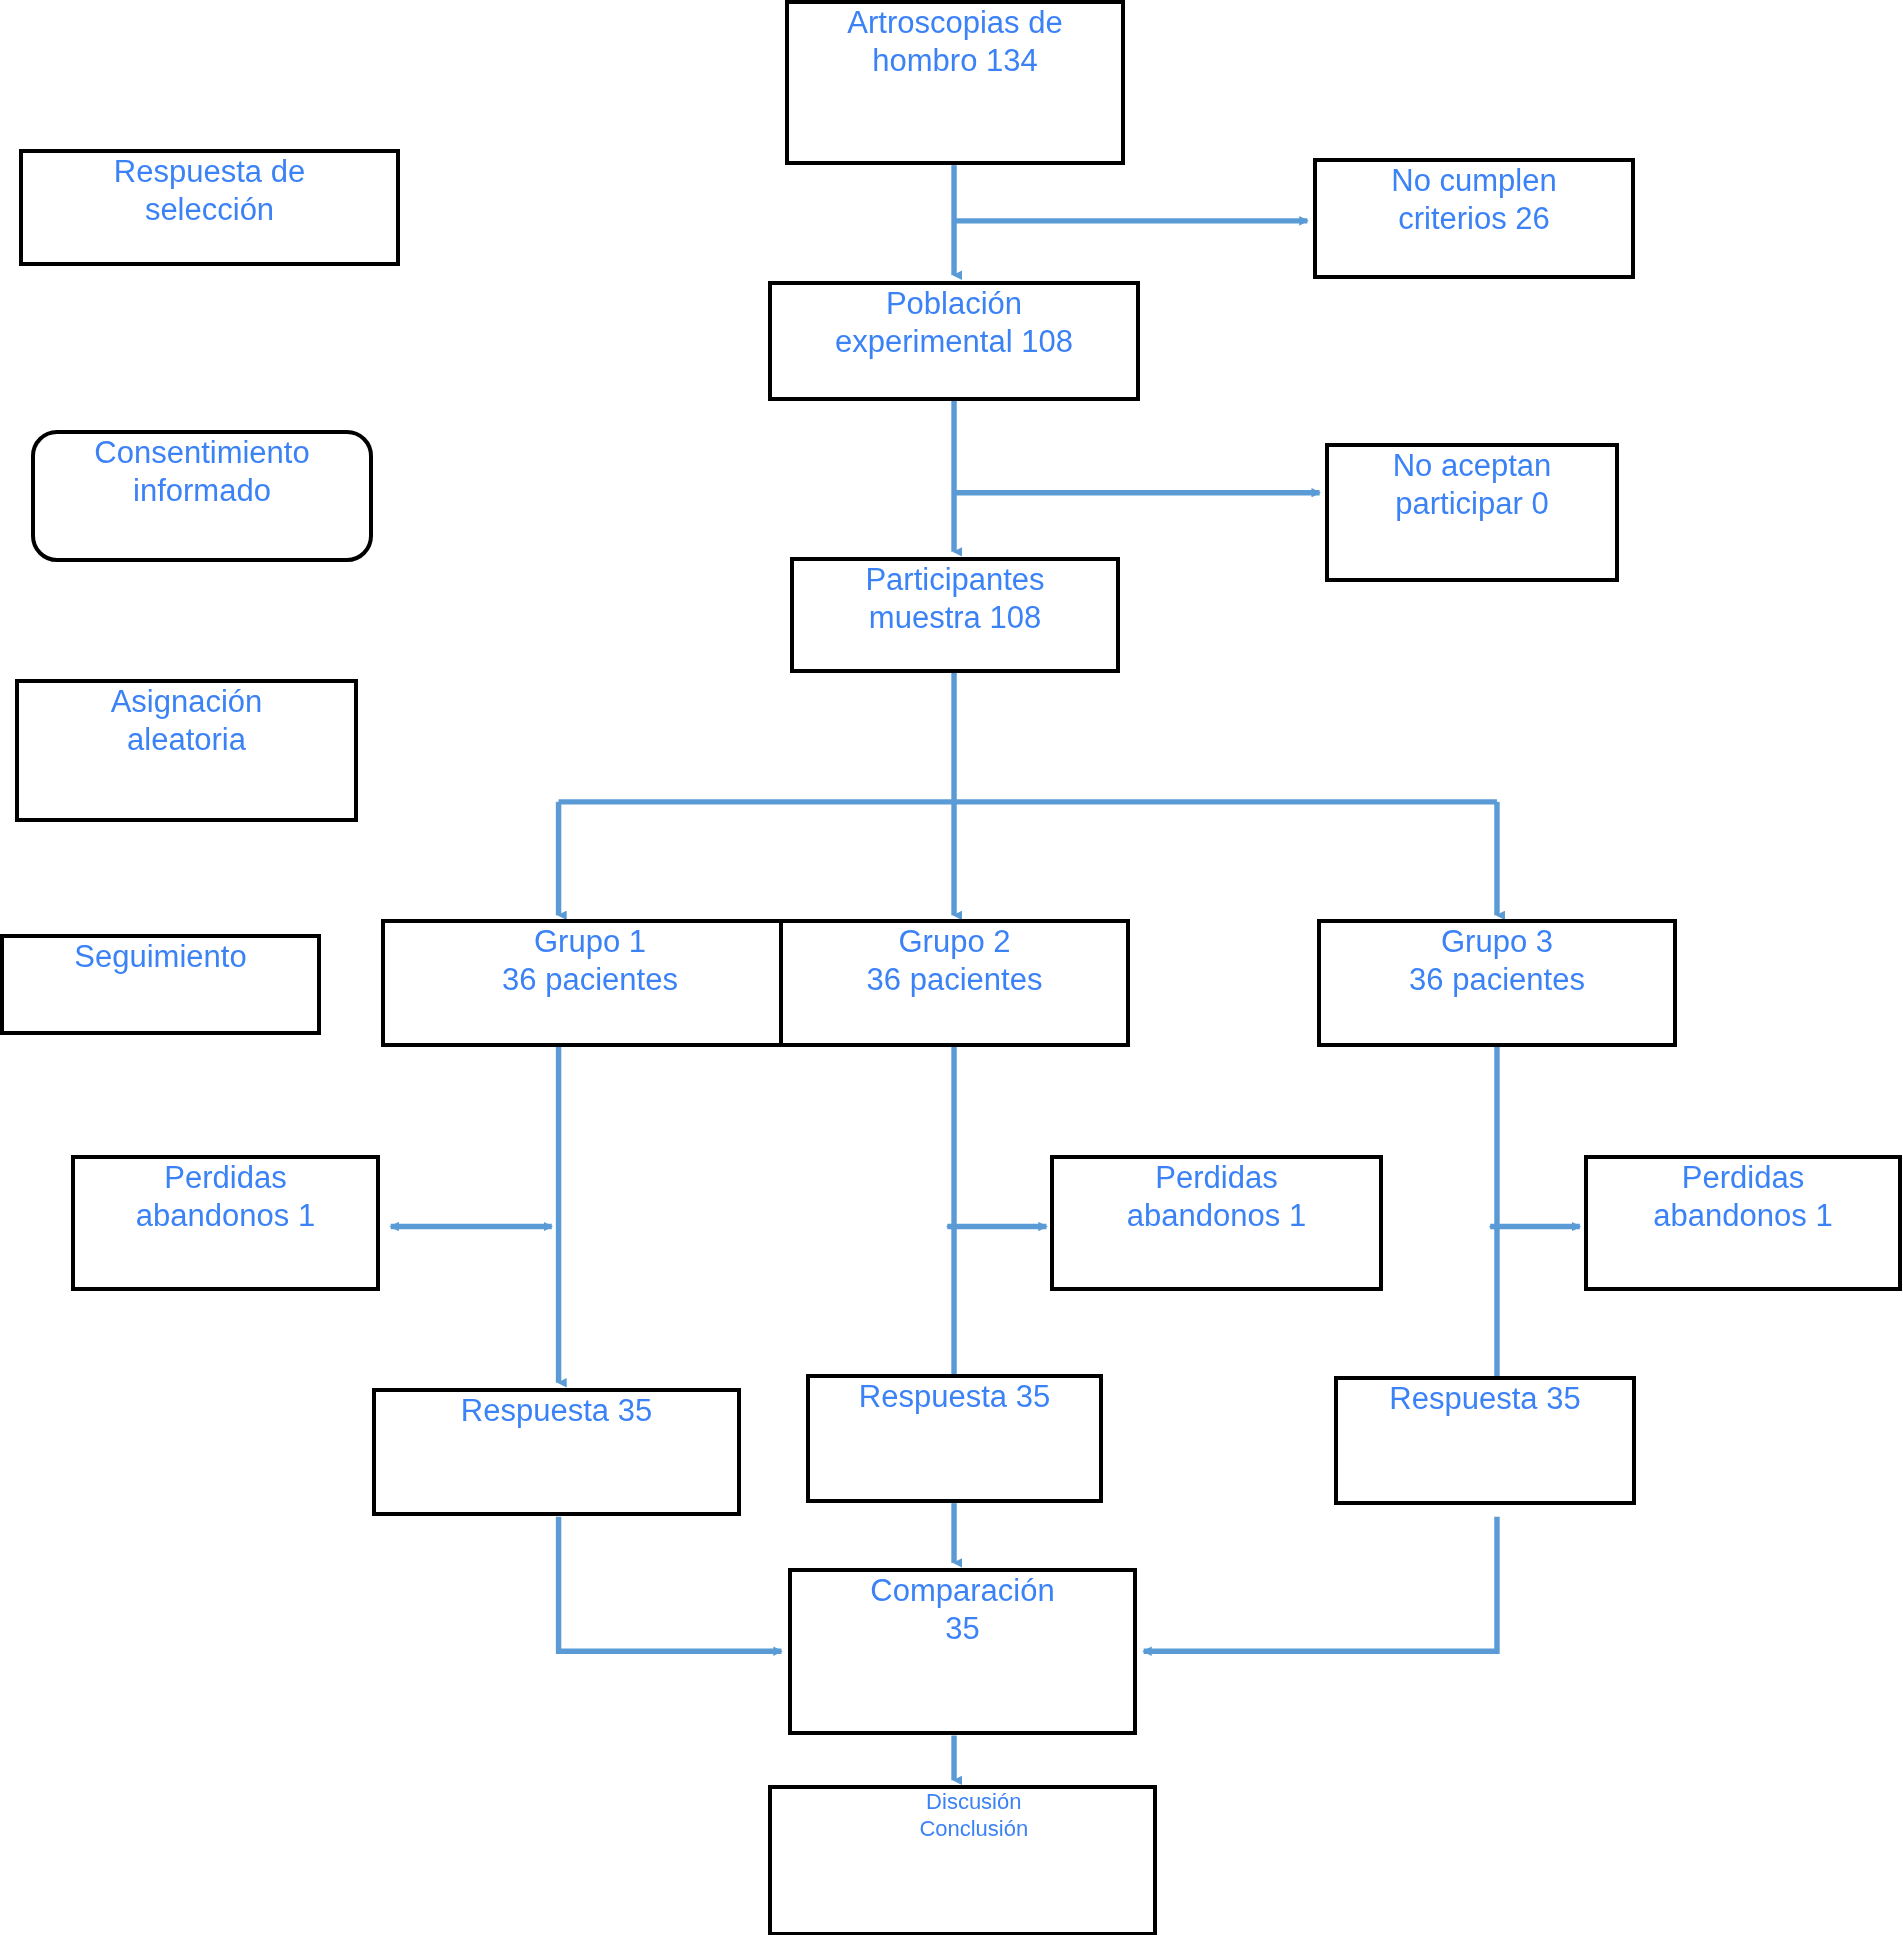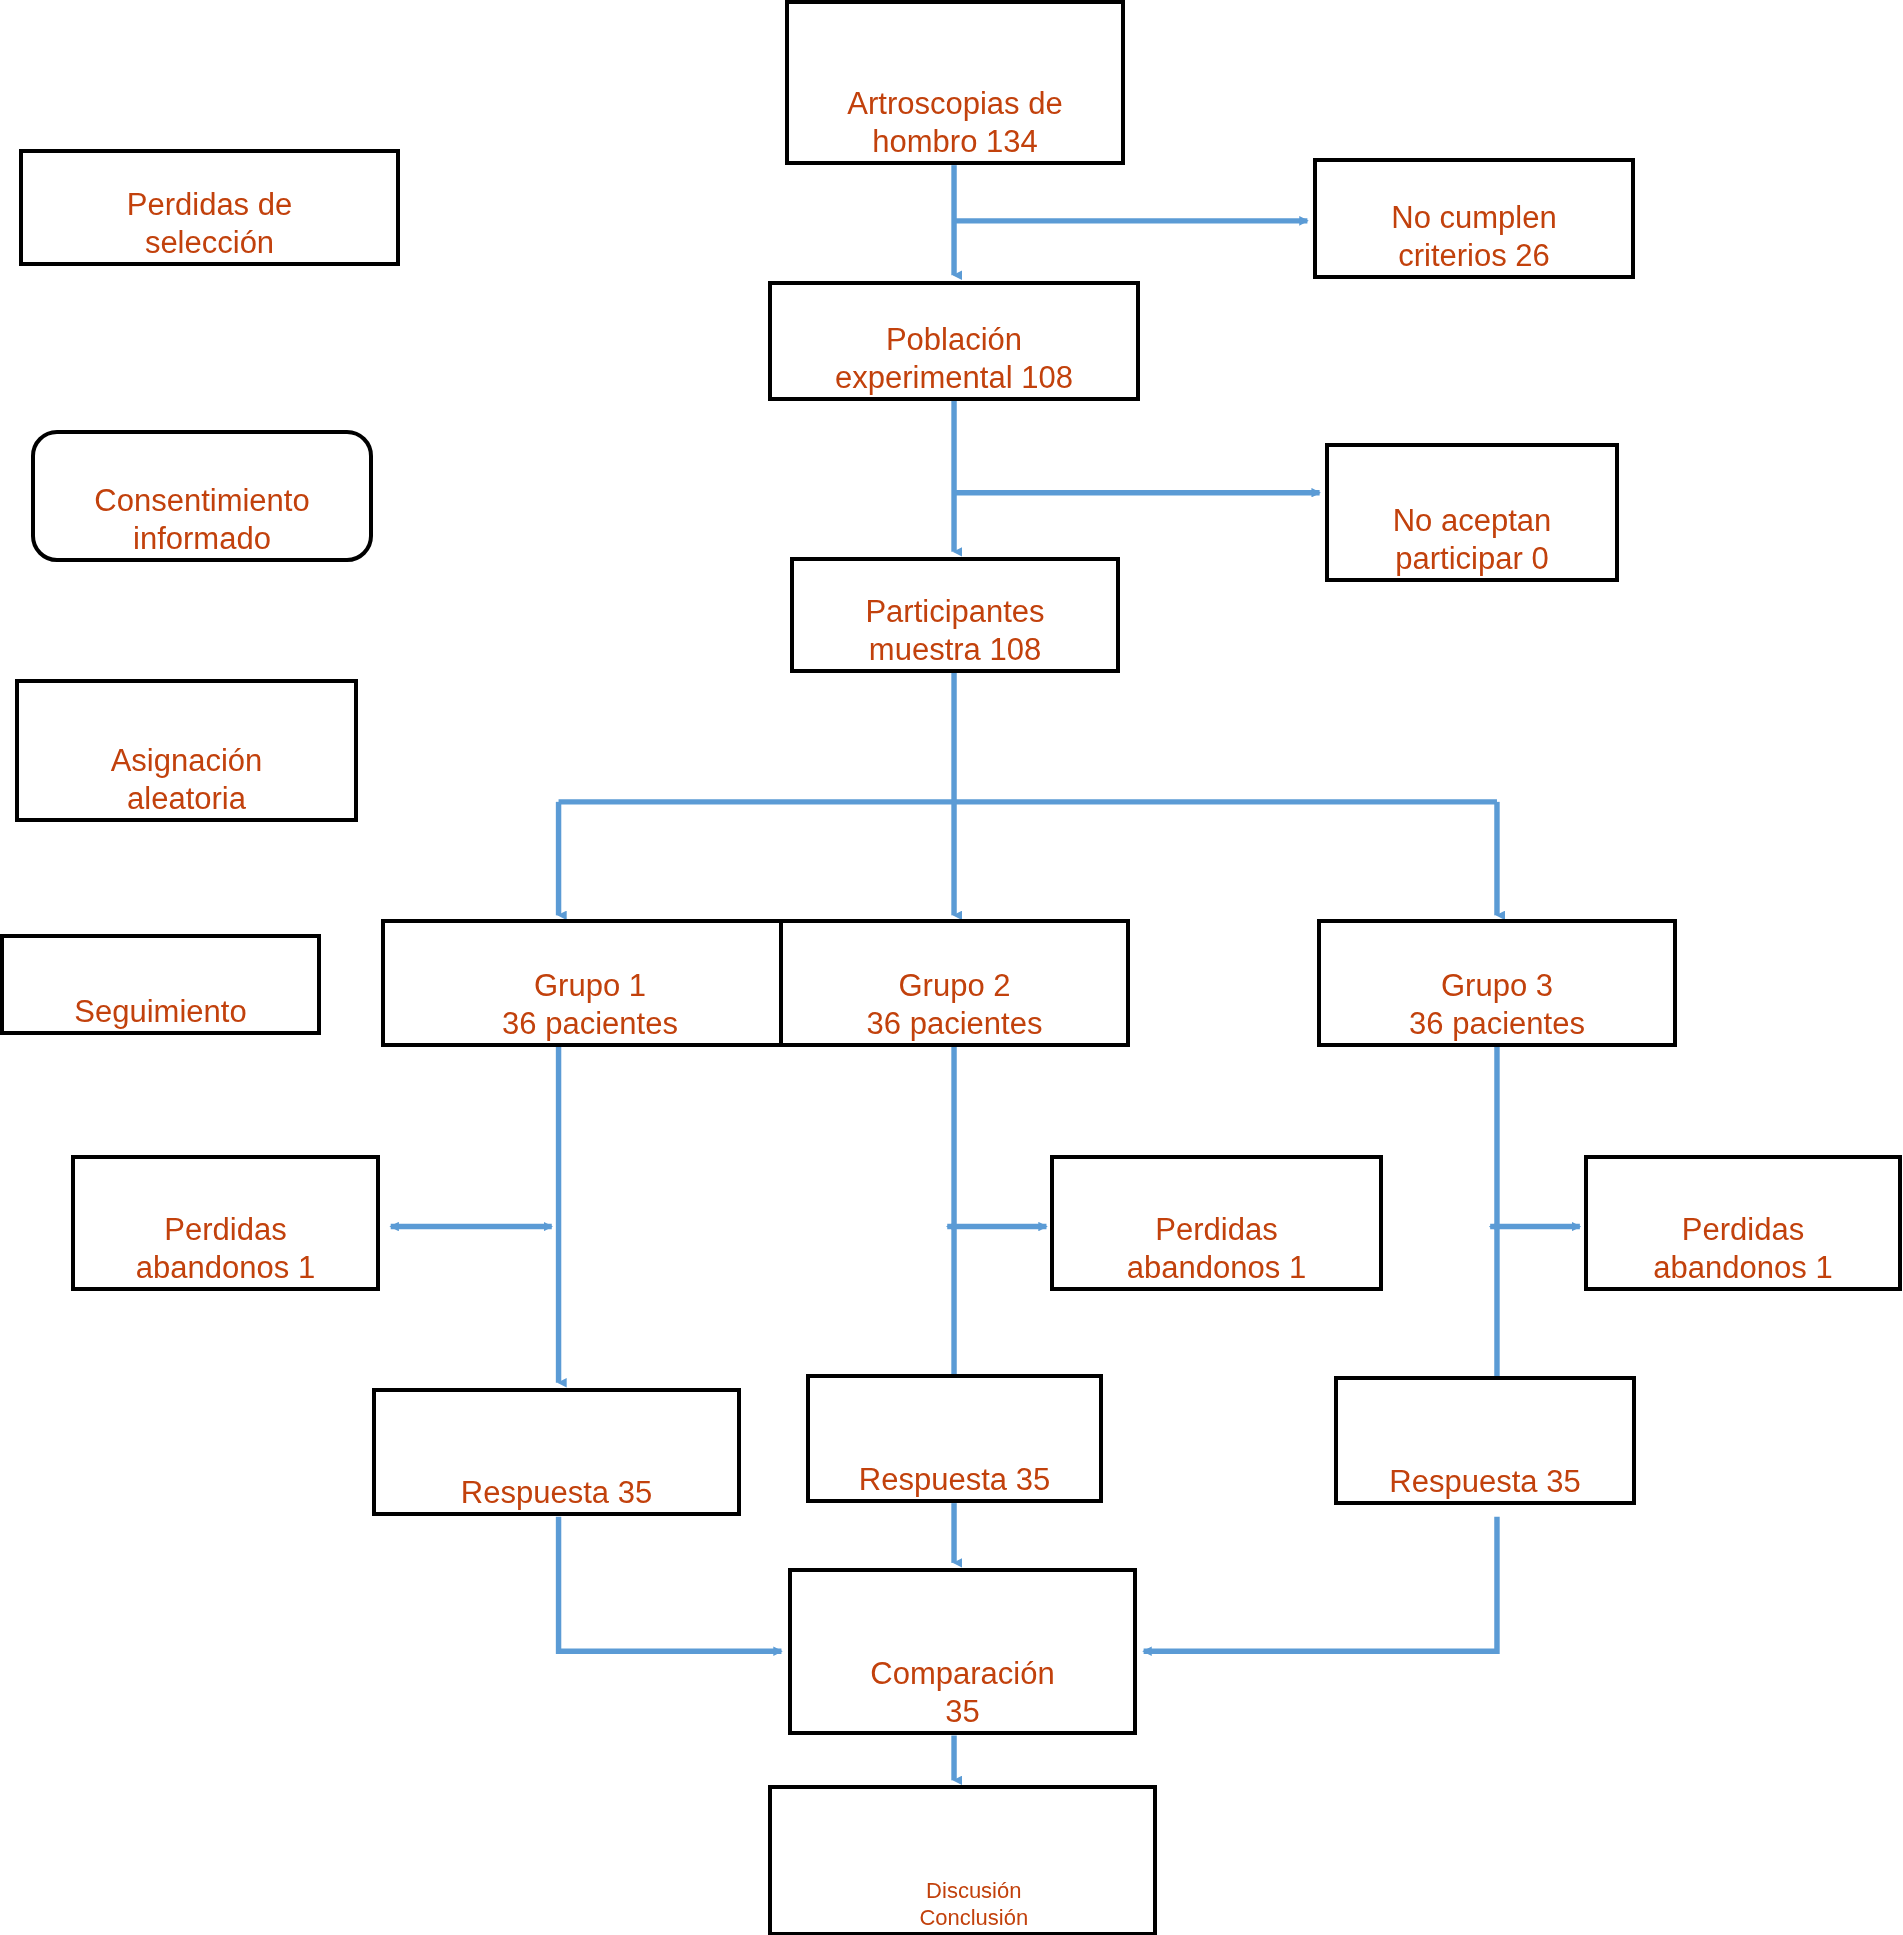--- a/index.html
+++ b/index.html
@@ -16,24 +16,24 @@
     height: 1936px;
     background: #ffffff;
     overflow: hidden;
   }
   .node {
     position: absolute;
     box-sizing: border-box;
     border: 4.1px solid #000000;
     background: #ffffff;
     display: flex;
-    align-items: flex-end;
+    align-items: flex-start;
     justify-content: center;
     text-align: center;
-    color: #c2410c;
+    color: #3b82f6;
     line-height: 1.22;
     z-index: 3;
     white-space: pre-line;
     padding: 0 5.4px;
   }
   .node .txt {
     display: block;
     width: 100%;
     white-space: pre-line;
   }
@@ -95,21 +95,21 @@
 
       <path d="M822,2232 L822,2430 L1150,2430" marker-end="url(#ah-right)"></path>
       <path d="M1404,2212 L1404,2300" marker-end="url(#ah-down)"></path>
       <path d="M2203,2232 L2203,2430 L1683,2430" marker-end="url(#ah-left)"></path>
 
       <path d="M1404,2554 L1404,2620" marker-end="url(#ah-down)"></path>
     </g>
   </svg>
 
   <div class="node" style="left:19px; top:149px; width:381px; height:117px; font-size:31px;">
-    <span class="txt">Perdidas de
+    <span class="txt">Respuesta de
 selección</span>
   </div>
 
   <div class="node" style="left:31px; top:430px; width:342px; height:132px; font-size:31px;border-radius:26px;">
     <span class="txt">Consentimiento
 informado</span>
   </div>
 
   <div class="node" style="left:15px; top:679px; width:343px; height:143px; font-size:31px;">
     <span class="txt">Asignación

